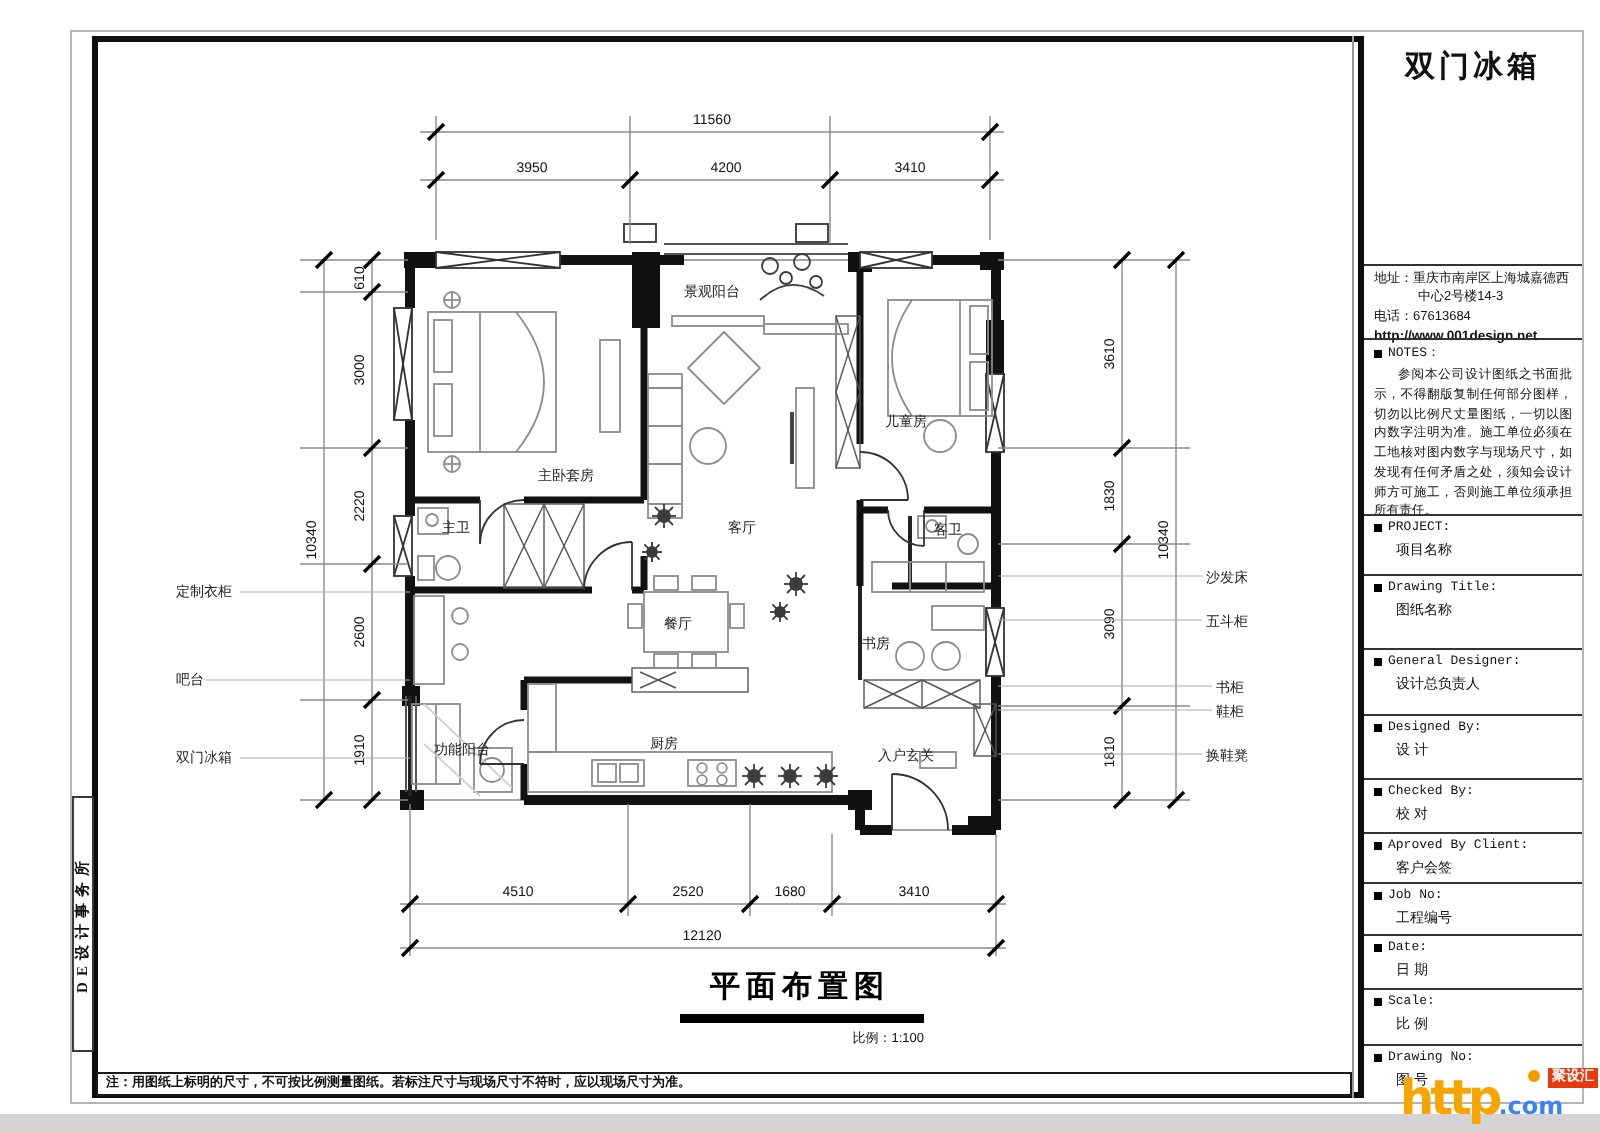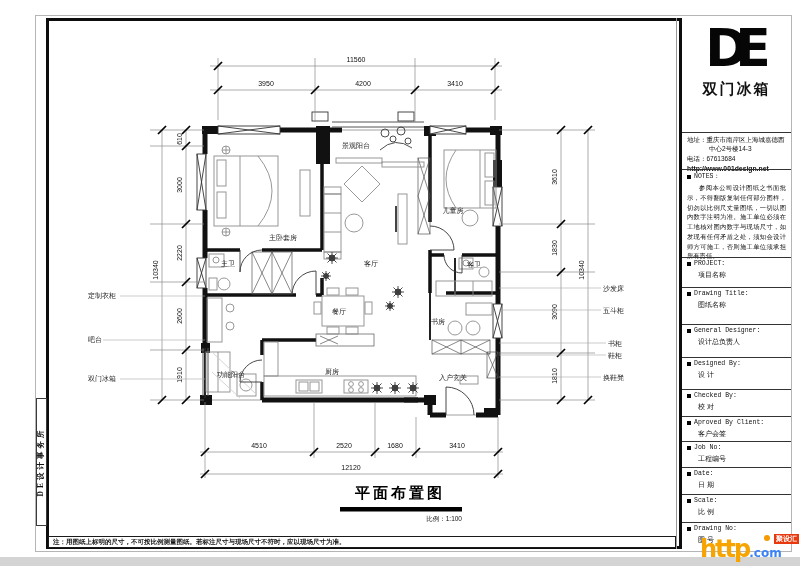--- a/index.html
+++ b/index.html
@@ -446,21 +446,20 @@
 
     <g>
       <text x="400" y="498" font-size="15" font-weight="bold" letter-spacing="3" text-anchor="middle" fill="#000">平面布置图</text>
       <rect x="340" y="507" width="122" height="4.5" fill="#000"></rect>
       <text x="462" y="521" font-size="6.5" text-anchor="end" fill="#111">比例：1:100</text>
     </g>
   </svg>
 
   <div class="tb">
     <div class="tb-logo">
-      <div class="tb-logo-de">DE</div>
       <div class="tb-firm">双门冰箱</div>
     </div>
     <div class="tb-address">
       <div>地址：重庆市南岸区上海城嘉德西</div>
       <div class="indent">中心2号楼14-3</div>
       <div>电话：67613684</div>
       <div class="web">http://www.001design.net</div>
     </div>
     <div class="tb-notes">
       <div class="f-label">

